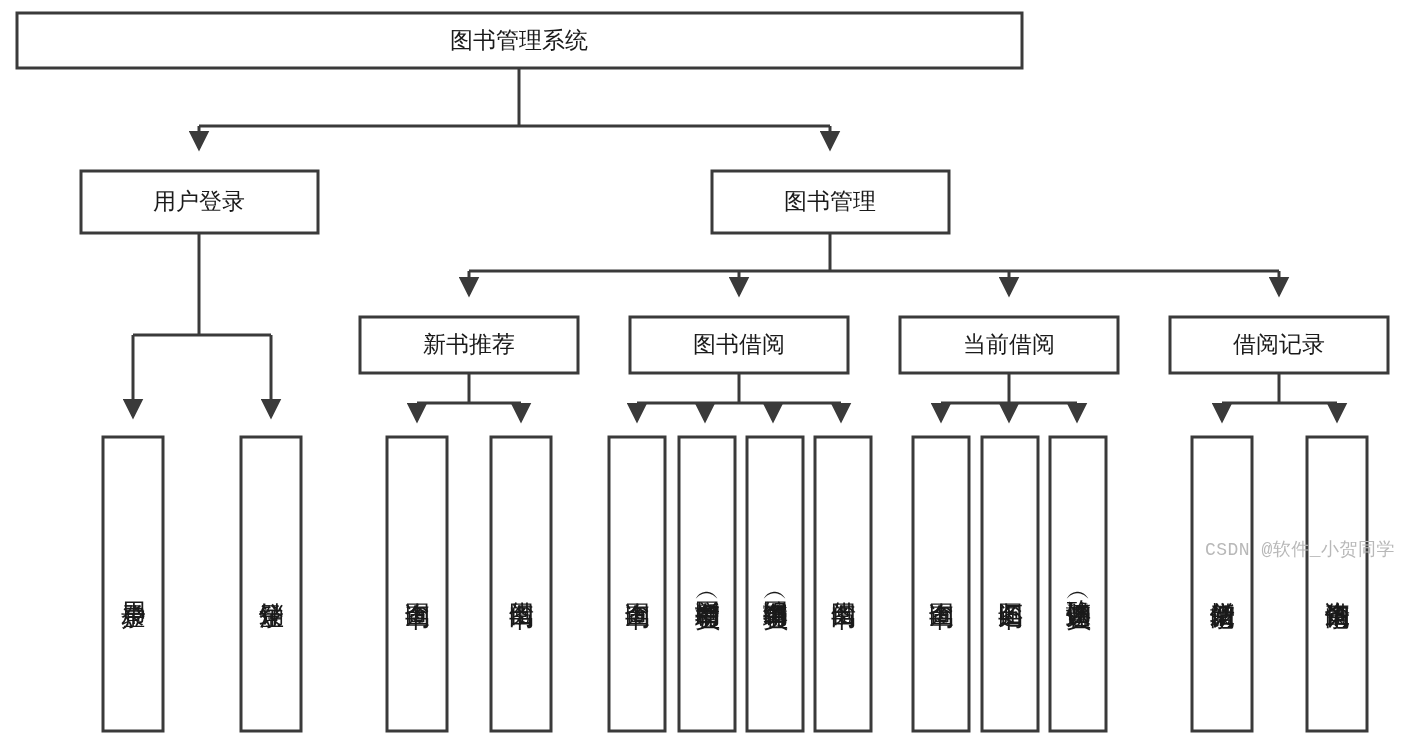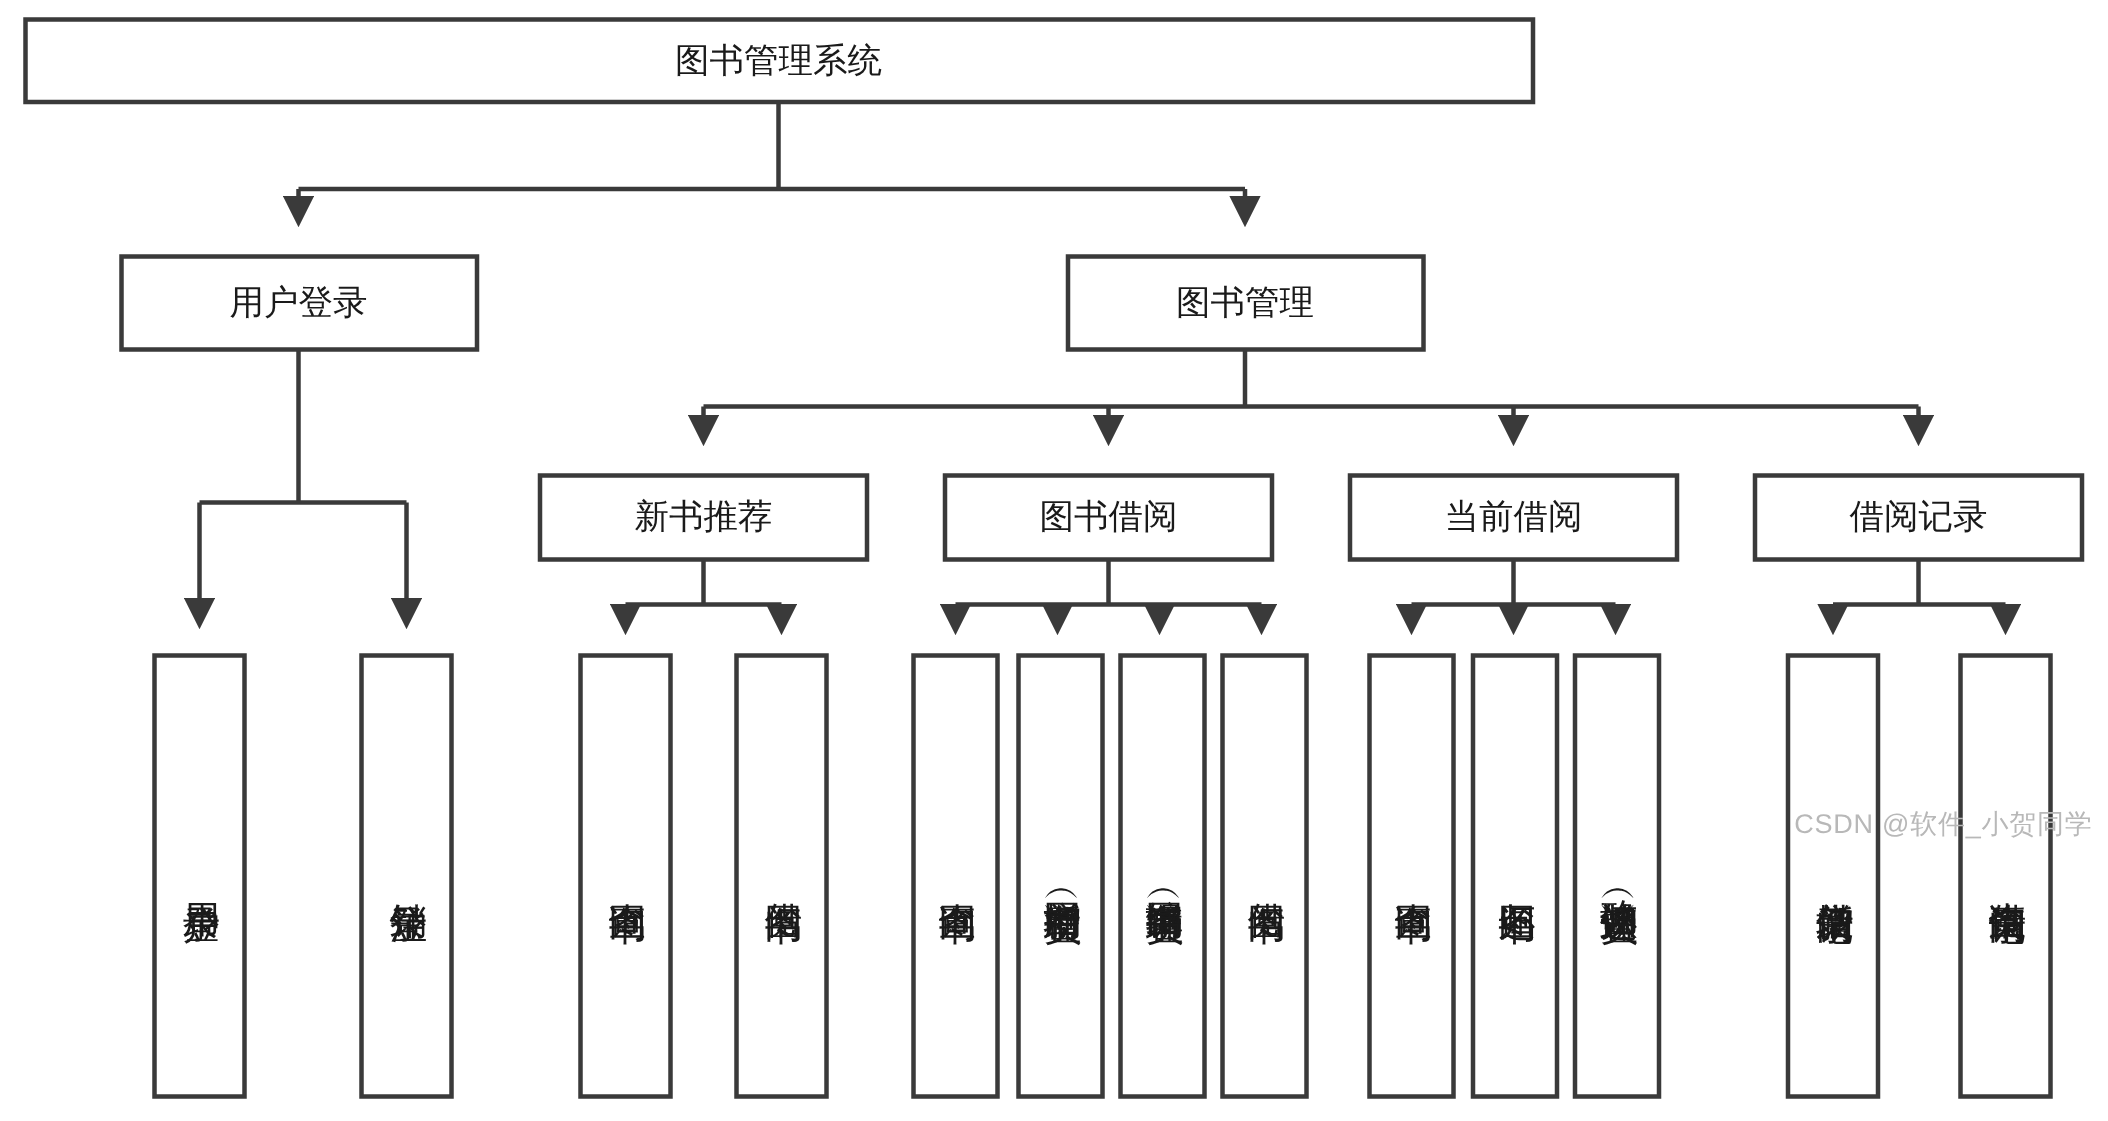--- a/index.html
+++ b/index.html
@@ -57,21 +57,21 @@
     justify-content: center;
     text-align: center;
     letter-spacing: 1px;
     white-space: nowrap;
     pointer-events: none;
   }
   .watermark {
     position: absolute;
     right: 10px;
     bottom: 6px;
-    font-family: Liberation Sans, sans-serif;
+    font-family: Liberation Mono, monospace;
     font-size: 18px;
     color: #b8b8b8;
     letter-spacing: 0.5px;
     white-space: nowrap;
   }
 </style>
 </head>
 <body>
 
 <div id="diagram-root">

